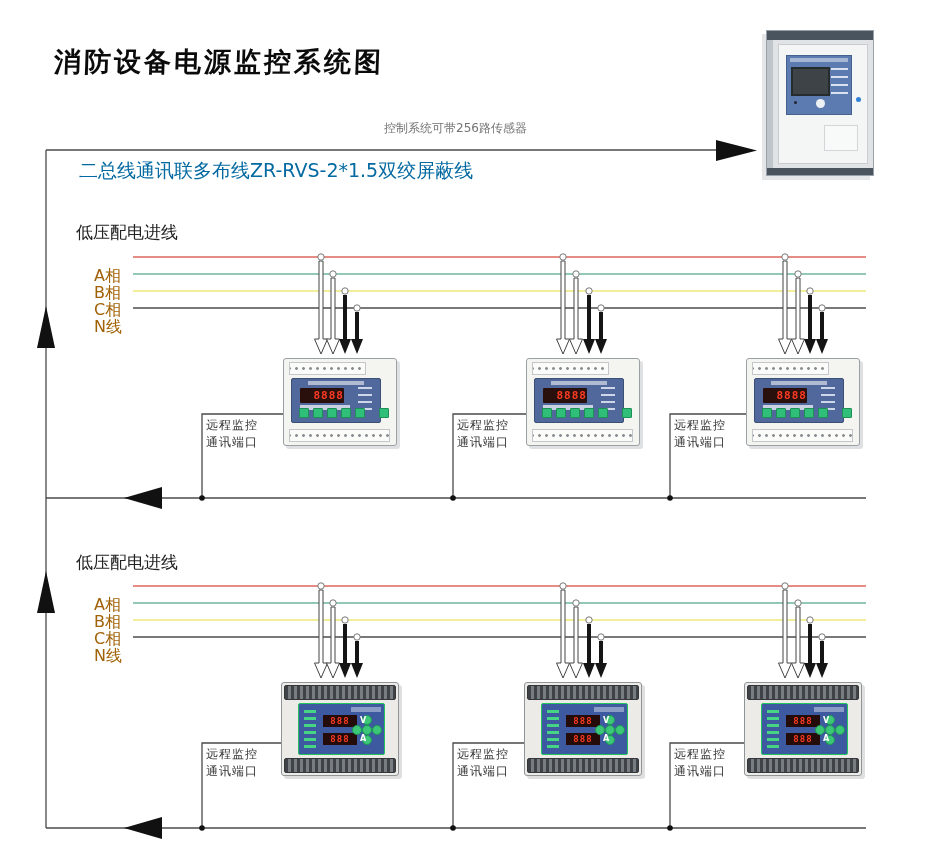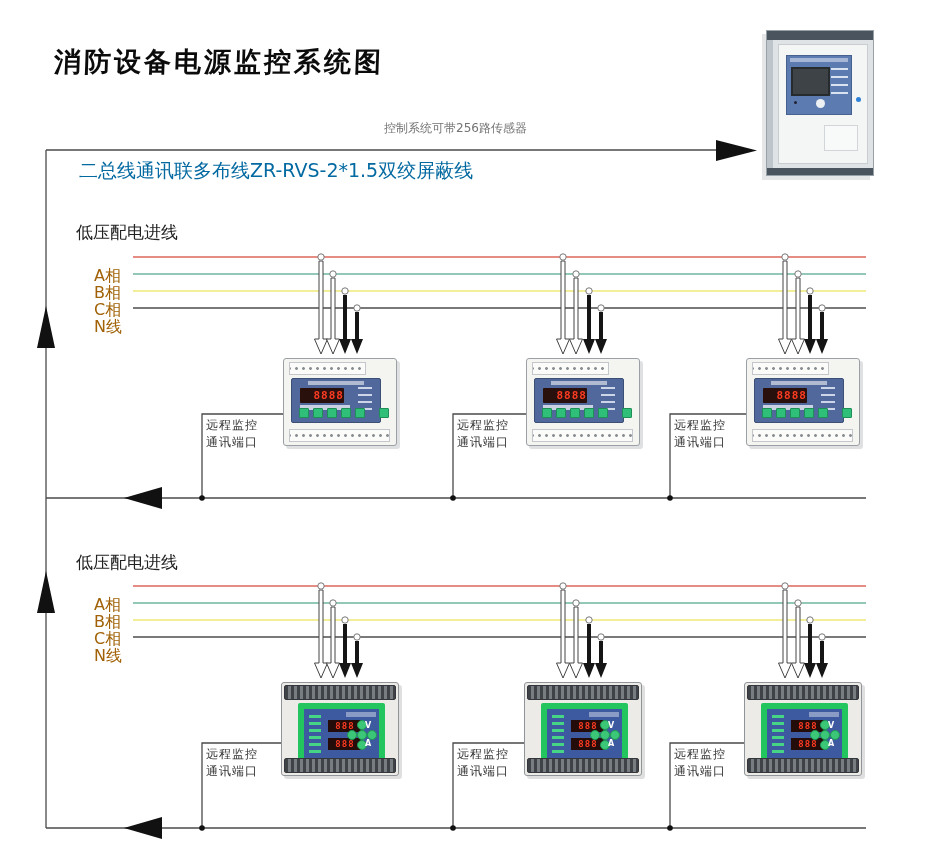--- a/index.html
+++ b/index.html
@@ -38,21 +38,21 @@
   .devA .btns i:last-child{margin-left:10px;}
 
   
   .devB{position:absolute;width:116px;height:92px;background:#edebe7;border:1px solid #8f9499;
         border-radius:3px;z-index:2;box-shadow:3px 3px 0 rgba(150,150,150,.3);}
   .devB .dstrip{position:absolute;left:2px;right:2px;height:13px;border:1px solid #33363a;border-radius:2px;
         background:repeating-linear-gradient(90deg,#3f4246 0 3px,#787d82 3px 6px);}
   .devB .dstrip.t{top:2px;}
   .devB .dstrip.b{bottom:2px;}
   .devB .panel{position:absolute;left:16px;right:13px;top:20px;height:50px;background:#3d5aa0;
-        border:6px solid #22c55e;border-radius:2px;}
+        border:1px solid #22c55e;border-radius:2px;}
   .devB .ptxt{position:absolute;right:3px;top:3px;width:30px;height:5px;background:rgba(255,255,255,.4);}
   .devB .leds{position:absolute;left:5px;top:6px;width:12px;height:40px;
         background-image:repeating-linear-gradient(to bottom,#46d584 0 3px,transparent 3px 7px);}
   .devB .d2,.devB .d3{position:absolute;left:24px;width:34px;height:12px;background:#230c0a;color:#ff3b22;
         font:bold 9px "DejaVu Sans Mono","Liberation Mono",monospace;line-height:12px;text-align:center;letter-spacing:1px;}
   .devB .d2{top:11px;} .devB .d3{top:29px;}
   .devB .vl,.devB .al{position:absolute;left:61px;color:#fff;font-size:8px;font-weight:bold;z-index:2;}
   .devB .vl{top:12px;} .devB .al{top:30px;}
   .devB .pad{position:absolute;right:4px;top:11px;width:28px;height:28px;}
   .devB .pad i{position:absolute;width:8px;height:8px;border-radius:50%;background:#3bc678;border:1px solid #1f9a55;}

